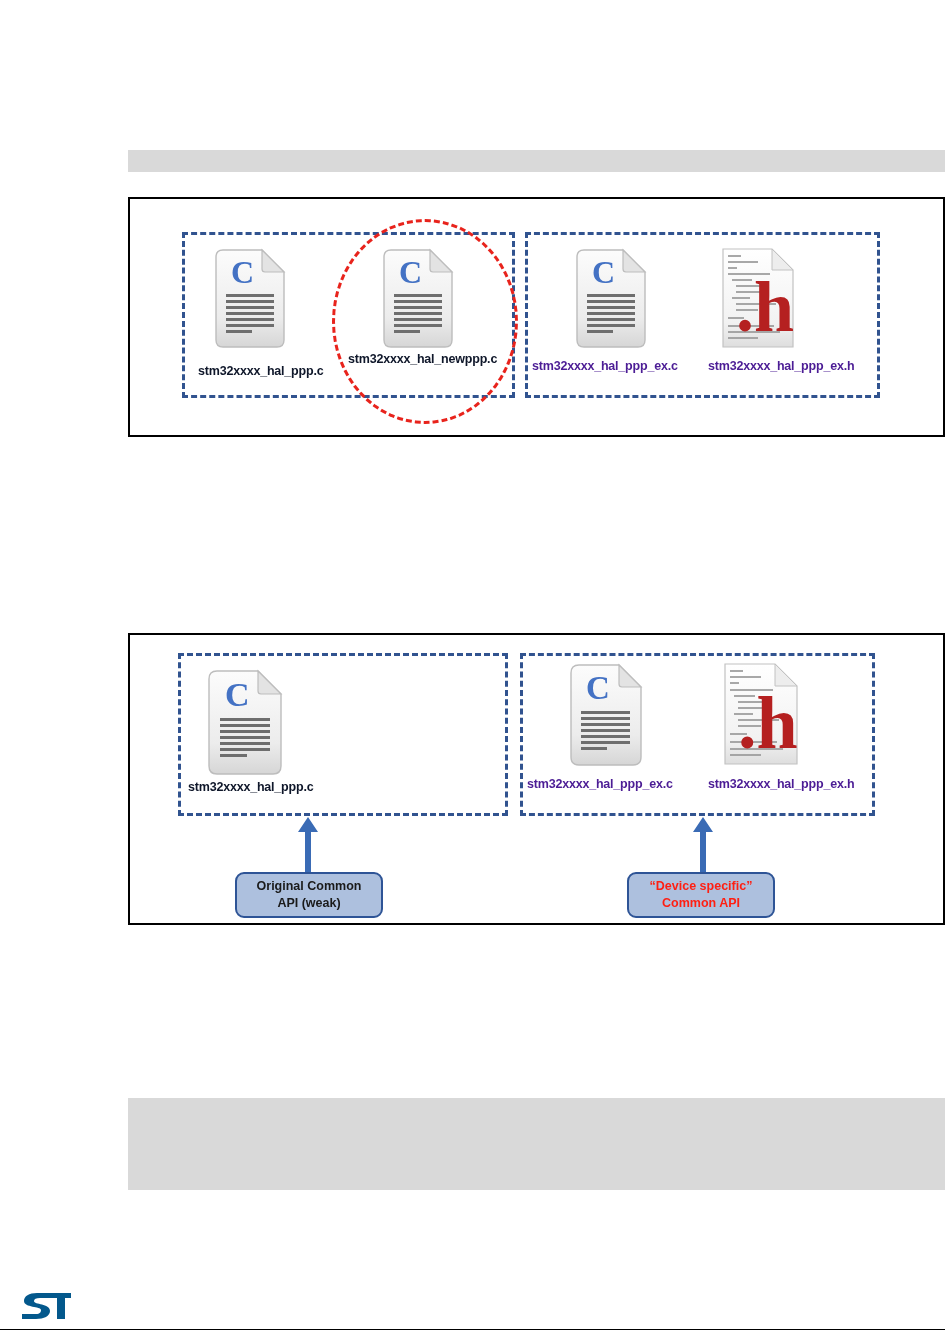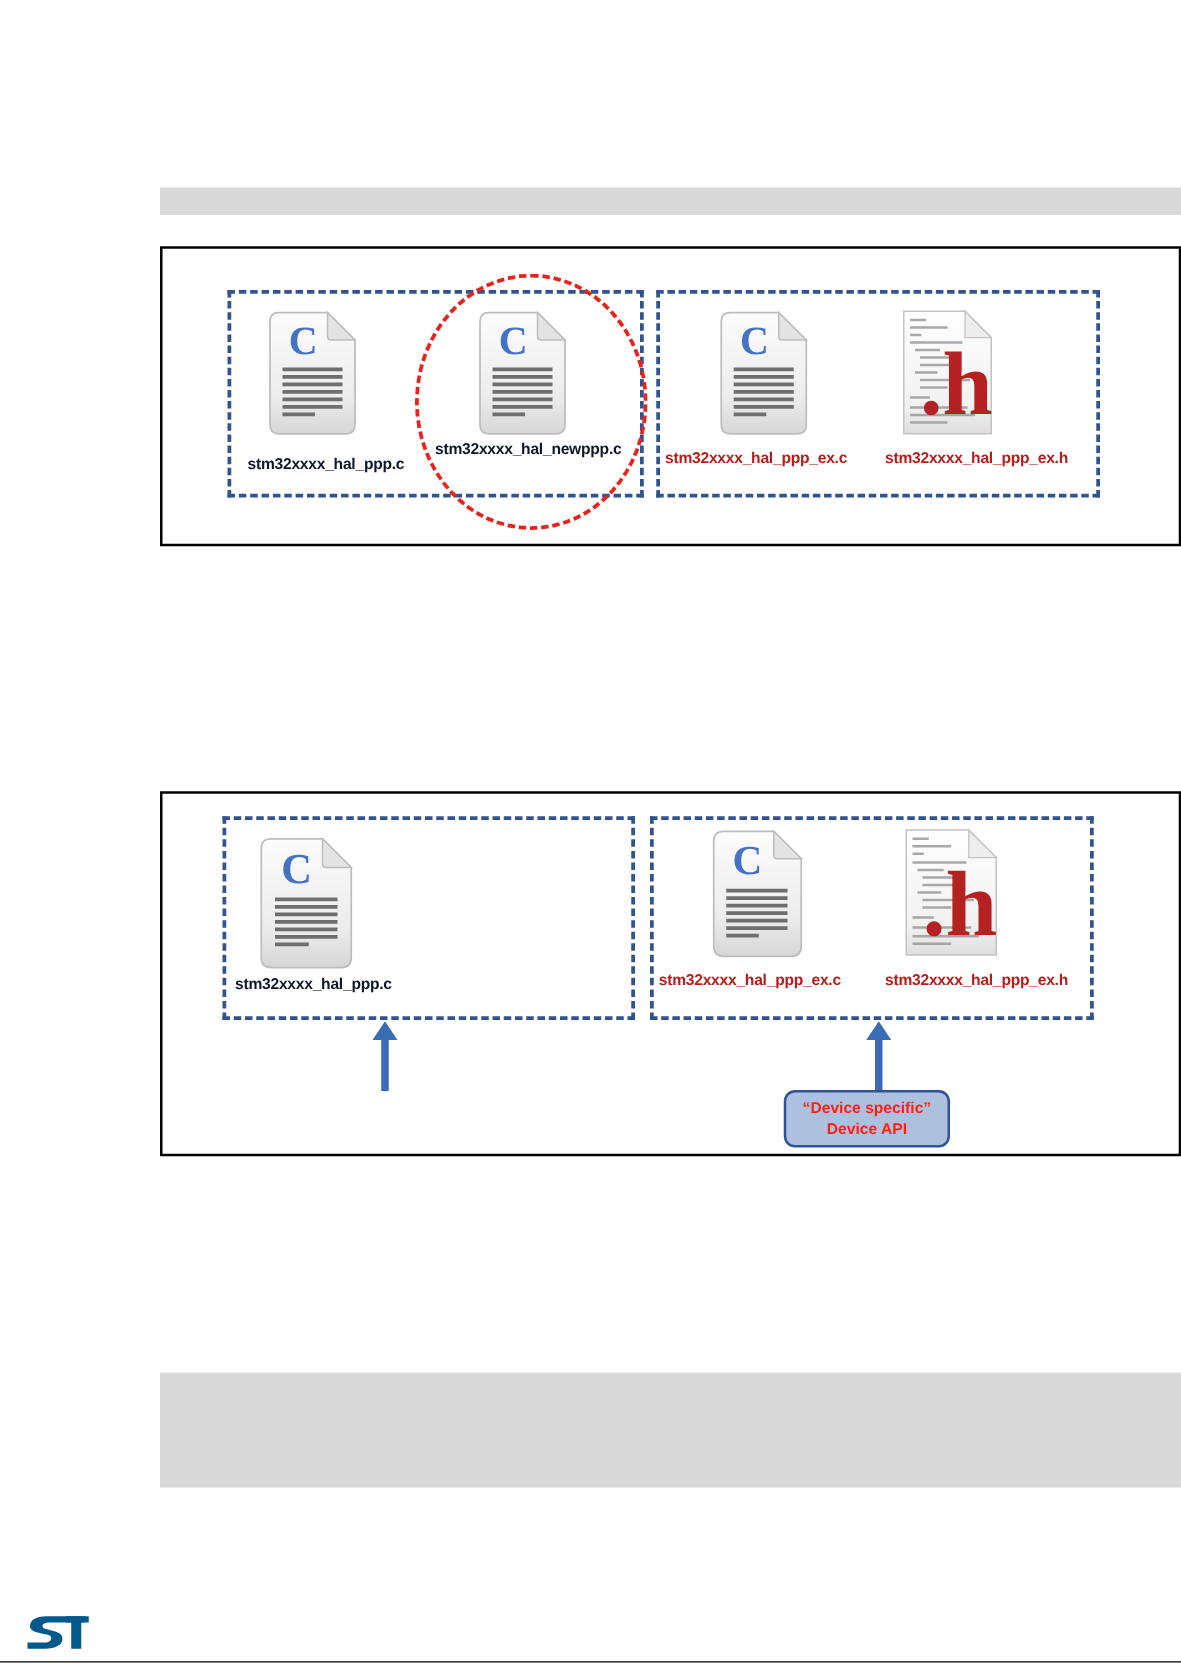--- a/index.html
+++ b/index.html
@@ -45,21 +45,21 @@
   
   .file-label {
     position: absolute;
     font-family: "Liberation Sans", sans-serif;
     font-weight: bold;
     font-size: 12.5px;
     letter-spacing: -0.2px;
     white-space: nowrap;
     color: #0f172a;
   }
-  .file-label.red { color: #b91c1c; }
+  .file-label.red { color: #4c1d95; }
 
   
   .ellipse-highlight {
     position: absolute;
     border: 3px dashed #e8231c;
     border-radius: 50%;
     box-sizing: border-box;
     background: transparent;
   }
 
@@ -309,24 +309,28 @@
       <path d="M11,0 L21,15 L14,15 L14,56 L8,56 L8,15 L1,15 Z" fill="#3a6bb5"></path>
     </svg>
   </div>
 
   <div class="arrow-up" style="left:562px; top:182px;">
     <svg width="22" height="56" viewBox="0 0 22 56">
       <path d="M11,0 L21,15 L14,15 L14,56 L8,56 L8,15 L1,15 Z" fill="#3a6bb5"></path>
     </svg>
   </div>
 
-
-  <div class="callout red-text" style="left:497px; top:237px; width:133px; height:46px;">
+  <div class="callout black-text" style="left:105px; top:237px; width:148px; height:46px;">
+    <span>Original Common</span>
+    <span>API (weak)</span>
+  </div>
+
+  <div class="callout red-text" style="left:497px; top:237px; width:148px; height:46px;">
     <span>“Device specific”</span>
-    <span>Device  API</span>
+    <span>Common  API</span>
   </div>
 </div>
 
 <div class="gray-band" style="left:128px; top:1098px; width:817px; height:92px;"></div>
 
 <div class="st-logo" style="left:20px; top:1289px;">
   <svg width="52" height="32" viewBox="0 0 52 32">
     <path d="M4,12 C4,7 9,4 17,4 L48,4 L48,9 L20,9 C16,9 14,10 14,12 C14,16 30,14 30,22
              C30,27 24,30 16,30 L2,30 L2,25 L16,25 C20,25 21,23 21,21 C21,17 4,19 4,12 Z" fill="#03588c"></path>
     <path d="M33,4 L51,4 L51,9 L45,9 L45,30 L37,30 L37,9 L33,9 Z" fill="#03588c"></path>

